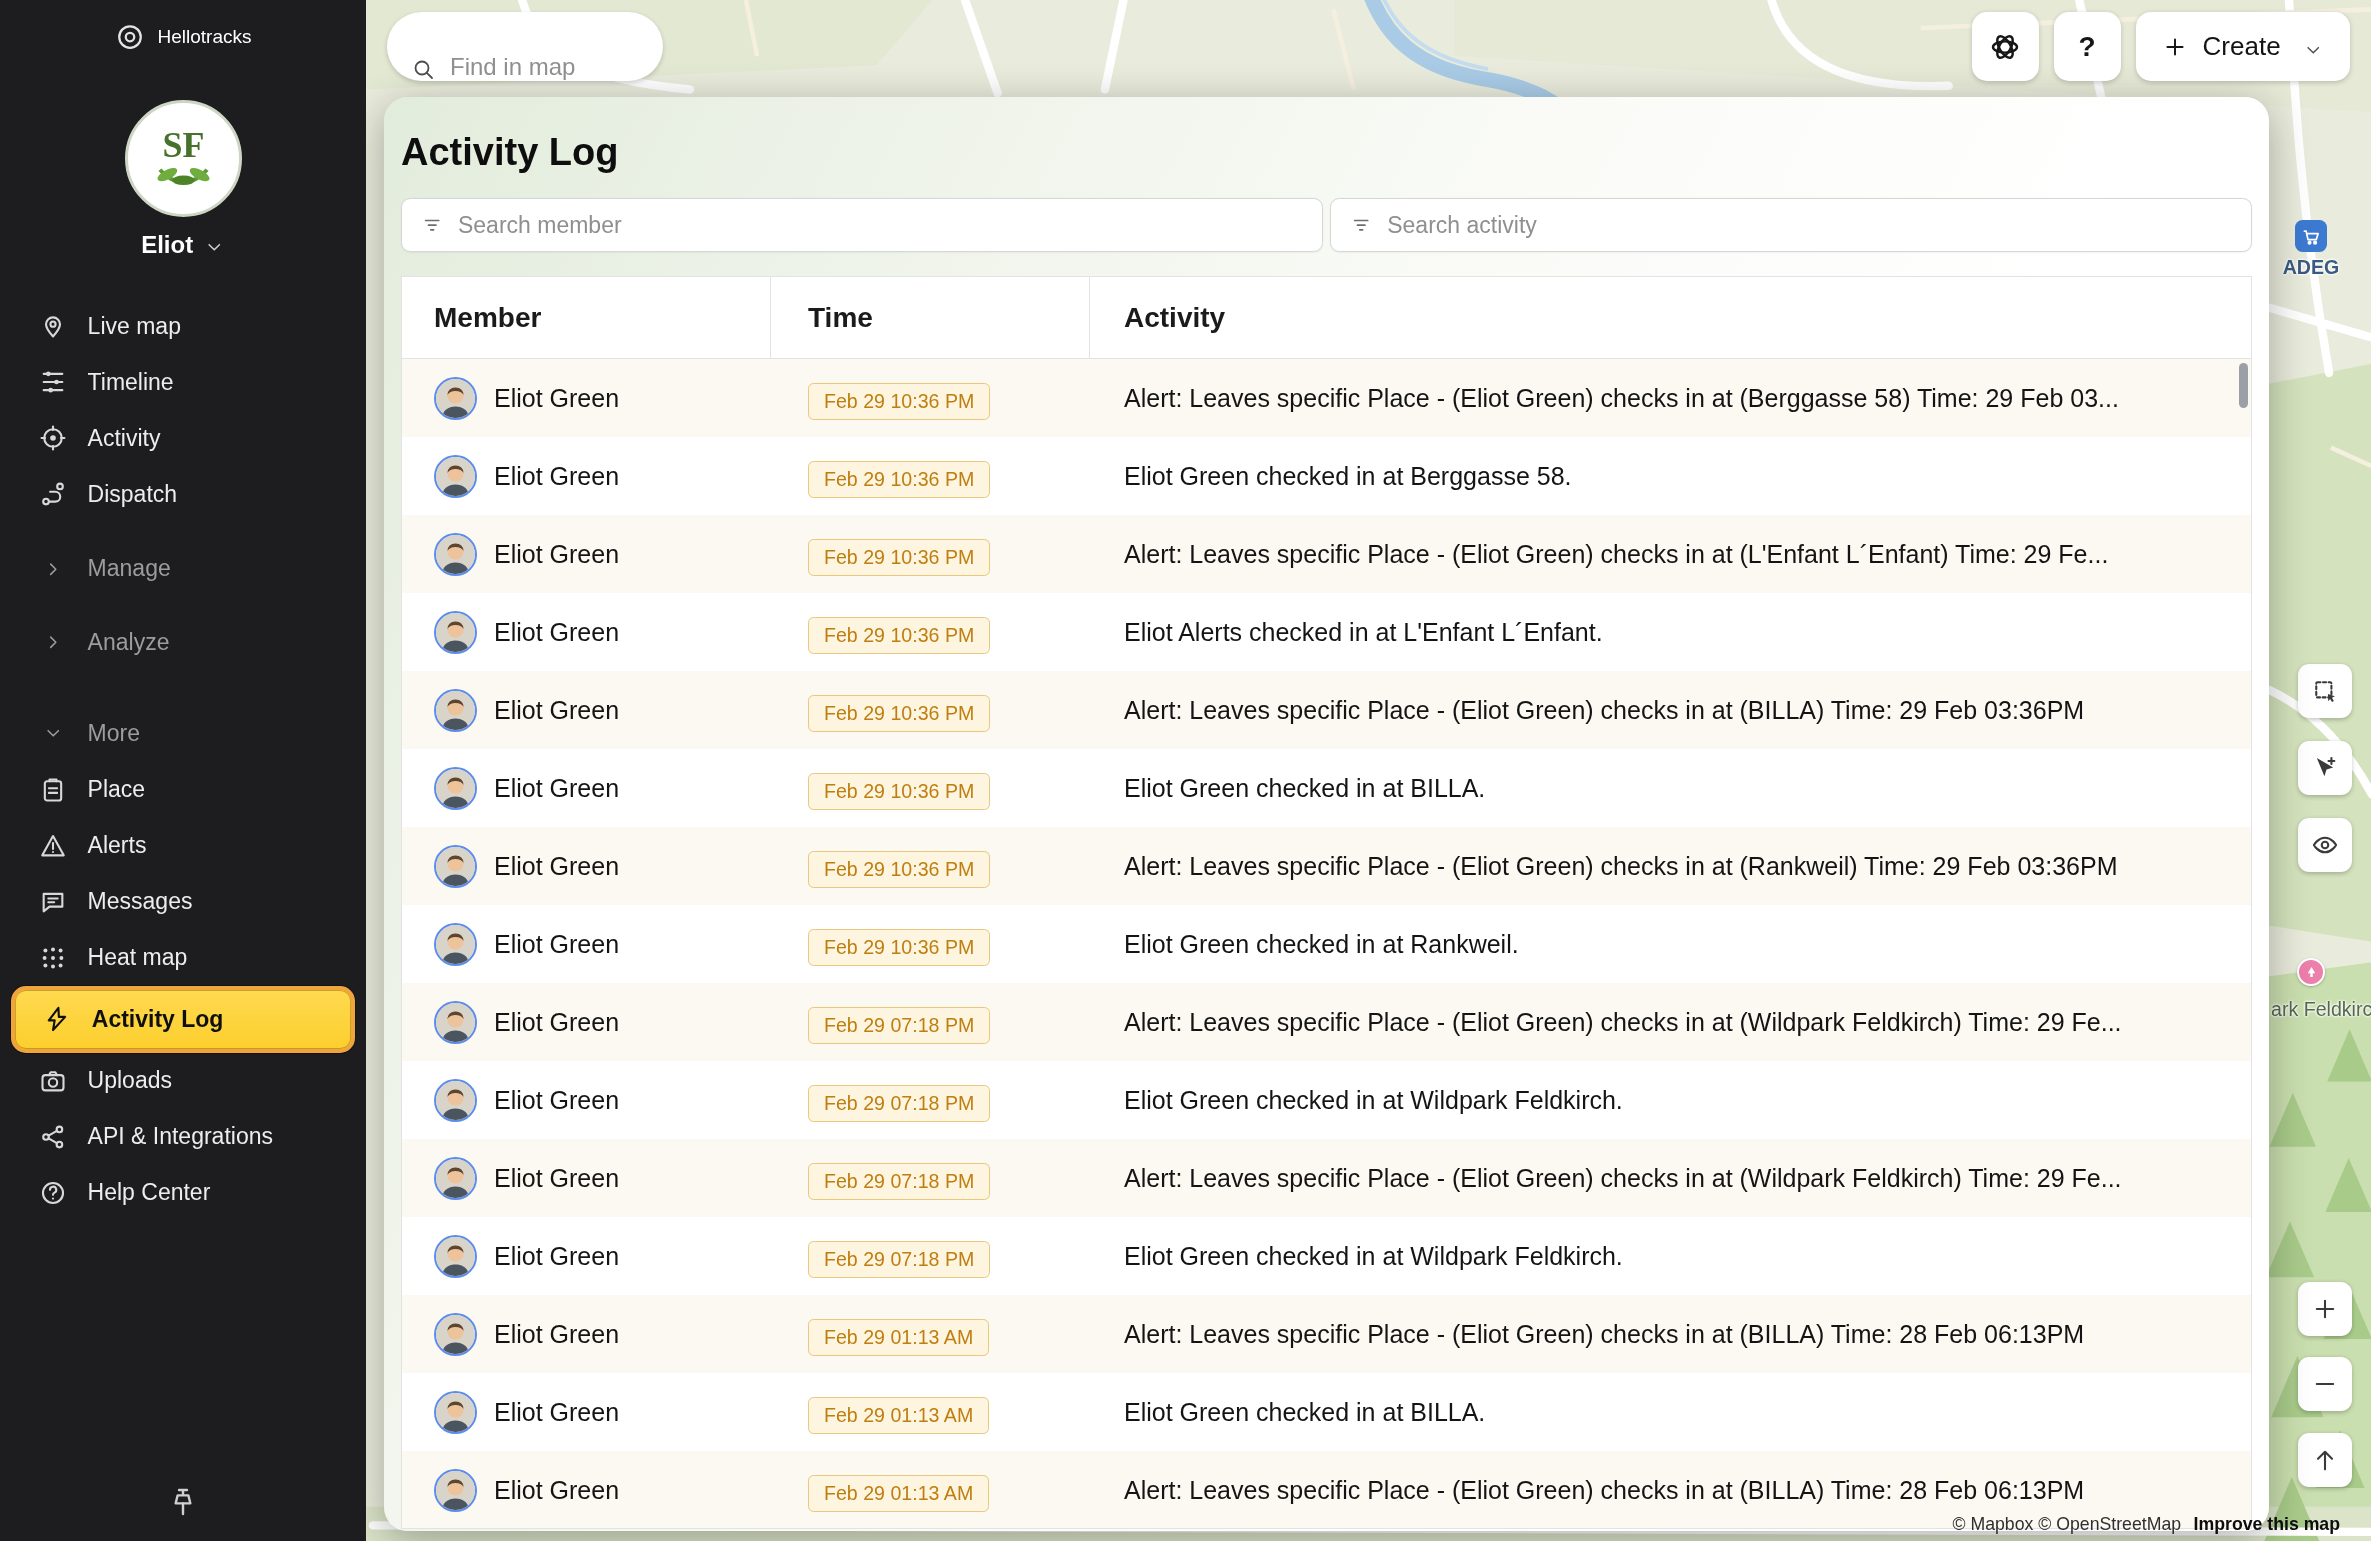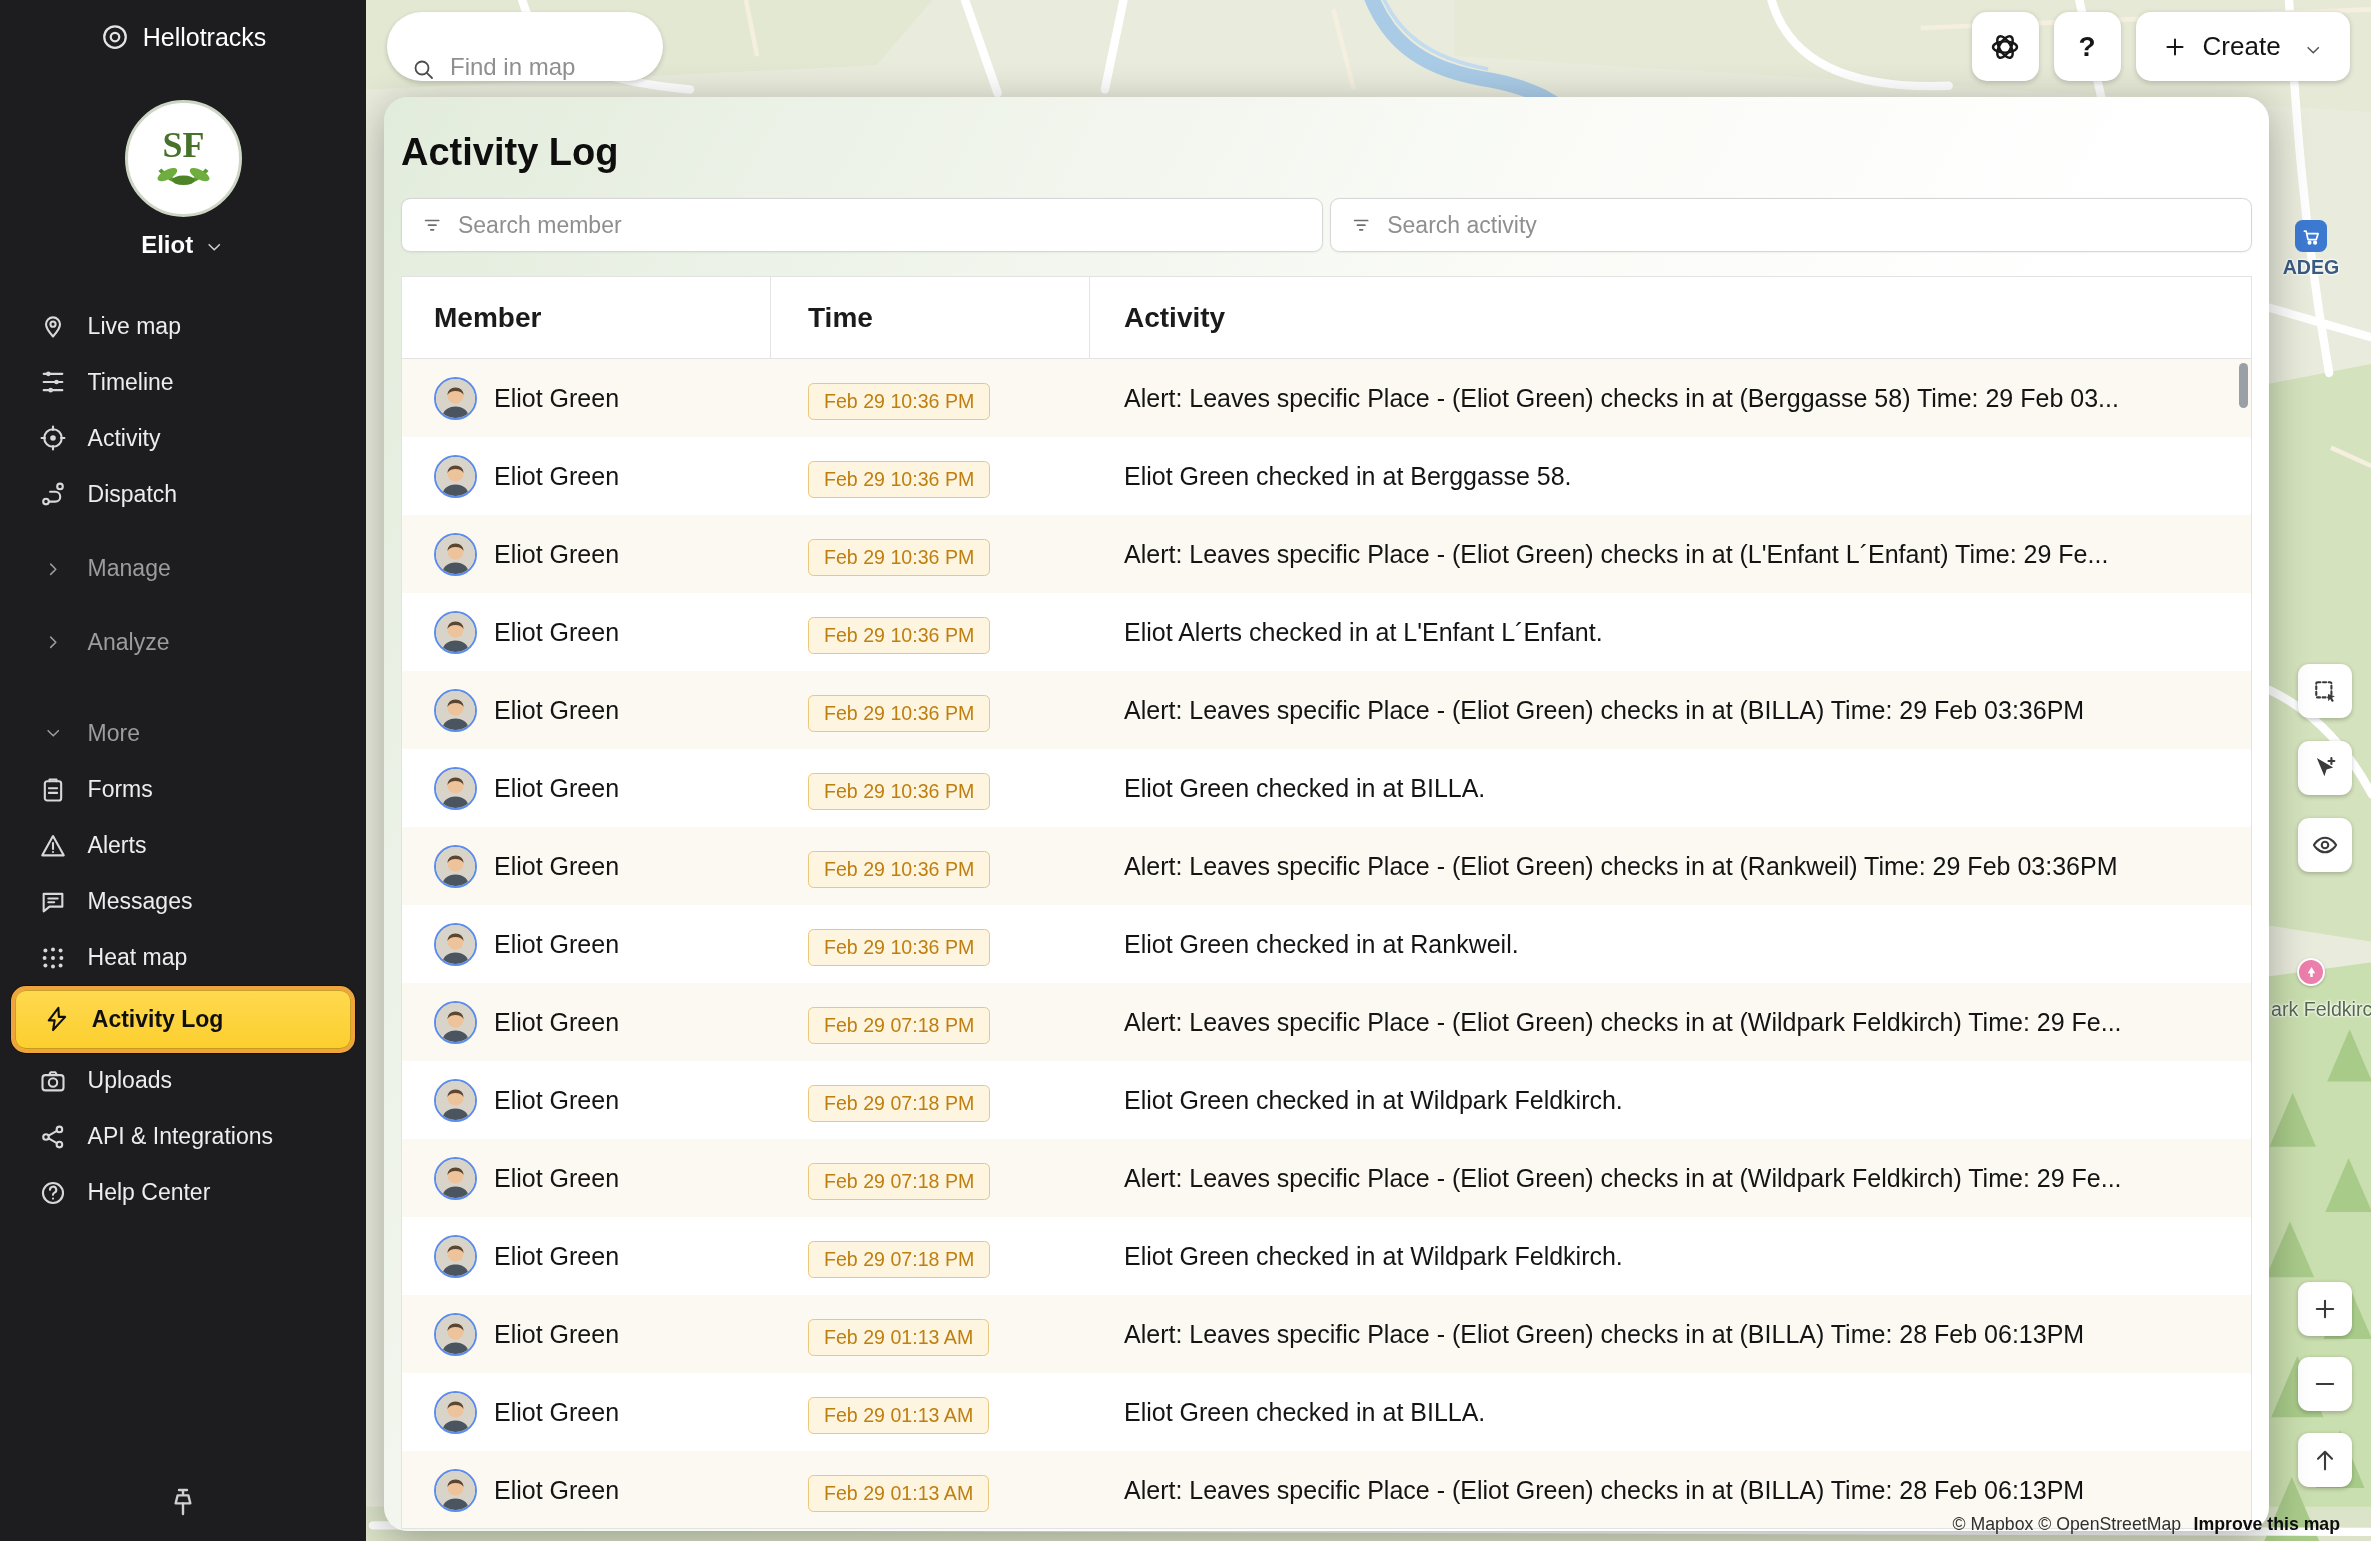--- a/index.html
+++ b/index.html
@@ -12,21 +12,21 @@
   .poi-badge{width:32px;height:32px;border-radius:7.5px;margin:0 auto;display:flex;align-items:center;justify-content:center;}
   .poi-badge.blue{background:#3c7ad1;}
   .poi-badge.pink{background:#ec7fab;border-radius:50%;border:2.8px solid #fff;box-shadow:0 0.9px 2.8px rgba(0,0,0,.25);}
   .poi-label{margin-top:3.7px;font-size:19.6px;font-weight:700;color:#3b5a82;text-shadow:0 0 2.8px #fff,0 0 2.8px #fff,0 0 2.8px #fff;white-space:nowrap;}
   .poi-label.green{color:#55684d;font-weight:400;}
   .attribution{position:absolute;right:32px;bottom:7.5px;z-index:22;font-size:17.7px;color:#2f2f2f;white-space:nowrap;}
   .attribution .improve{font-weight:700;color:#0d0d0d;margin-left:7.5px;cursor:pointer;text-decoration:none;}
 
   
   .sidebar{position:absolute;left:0;top:0;width:366px;height:1542px;background:var(--sidebar-bg,#1d1d1f);z-index:40;color:#e9e9e9;}
-  .brand{display:flex;align-items:center;justify-content:center;gap:13px;padding-top:22.4px;font-size:25px;color:#fff;}
+  .brand{display:flex;align-items:center;justify-content:center;gap:13px;padding-top:22.4px;font-size:19px;color:#fff;}
   .brand .icon{width:30px;height:30px;color:#e3e3e3;}
   .account{display:flex;flex-direction:column;align-items:center;margin-top:47px;cursor:pointer;}
   .logo-badge{width:119px;height:119px;display:block;}
   .logo-badge svg{width:100%;height:100%;display:block;}
   .account-name{display:flex;align-items:center;gap:11.2px;margin-top:13px;font-size:24px;font-weight:600;color:#fff;}
   .account-name .icon{width:20.5px;height:20.5px;color:#cfcfcf;}
   .nav{margin-top:39px;display:flex;flex-direction:column;}
   .nav-item{display:flex;align-items:center;height:56px;padding-left:37px;font-size:23px;color:#ededed;cursor:pointer;}
   .nav-item .icon{width:32px;height:32px;display:flex;align-items:center;justify-content:center;color:#d8d8d8;flex:none;}
   .nav-item .icon svg{width:28px;height:28px;}
@@ -251,21 +251,21 @@
         <span class="lbl" data-name="sidebar-item-label">More</span>
       </div>
       <div class="nav-item" data-name="sidebar-item-forms">
         <span class="icon" data-name="clipboard-icon">
           <svg viewBox="0 0 24 24" fill="none" stroke="currentColor" stroke-width="1.8" stroke-linecap="round" stroke-linejoin="round" width="100%" height="100%">
             <rect x="5" y="4.5" width="14" height="16.5" rx="2"></rect>
             <path d="M9 4.5V3h6v1.5"></path>
             <path d="M8.5 10.5h7M8.5 14.5h7"></path>
           </svg>
         </span>
-        <span class="lbl" data-name="sidebar-item-label">Forms</span>
+        <span class="lbl" data-name="sidebar-item-label">Place</span>
       </div>
       <div class="nav-item" data-name="sidebar-item-alerts">
         <span class="icon" data-name="warning-icon">
           <svg viewBox="0 0 24 24" fill="none" stroke="currentColor" stroke-width="1.8" stroke-linecap="round" stroke-linejoin="round" width="100%" height="100%">
             <path d="M12 3.5 2.8 20h18.4z"></path>
             <path d="M12 9.5v5"></path>
             <circle cx="12" cy="17.2" r="0.9" fill="currentColor" stroke="none"></circle>
           </svg>
         </span>
         <span class="lbl" data-name="sidebar-item-label">Alerts</span>

